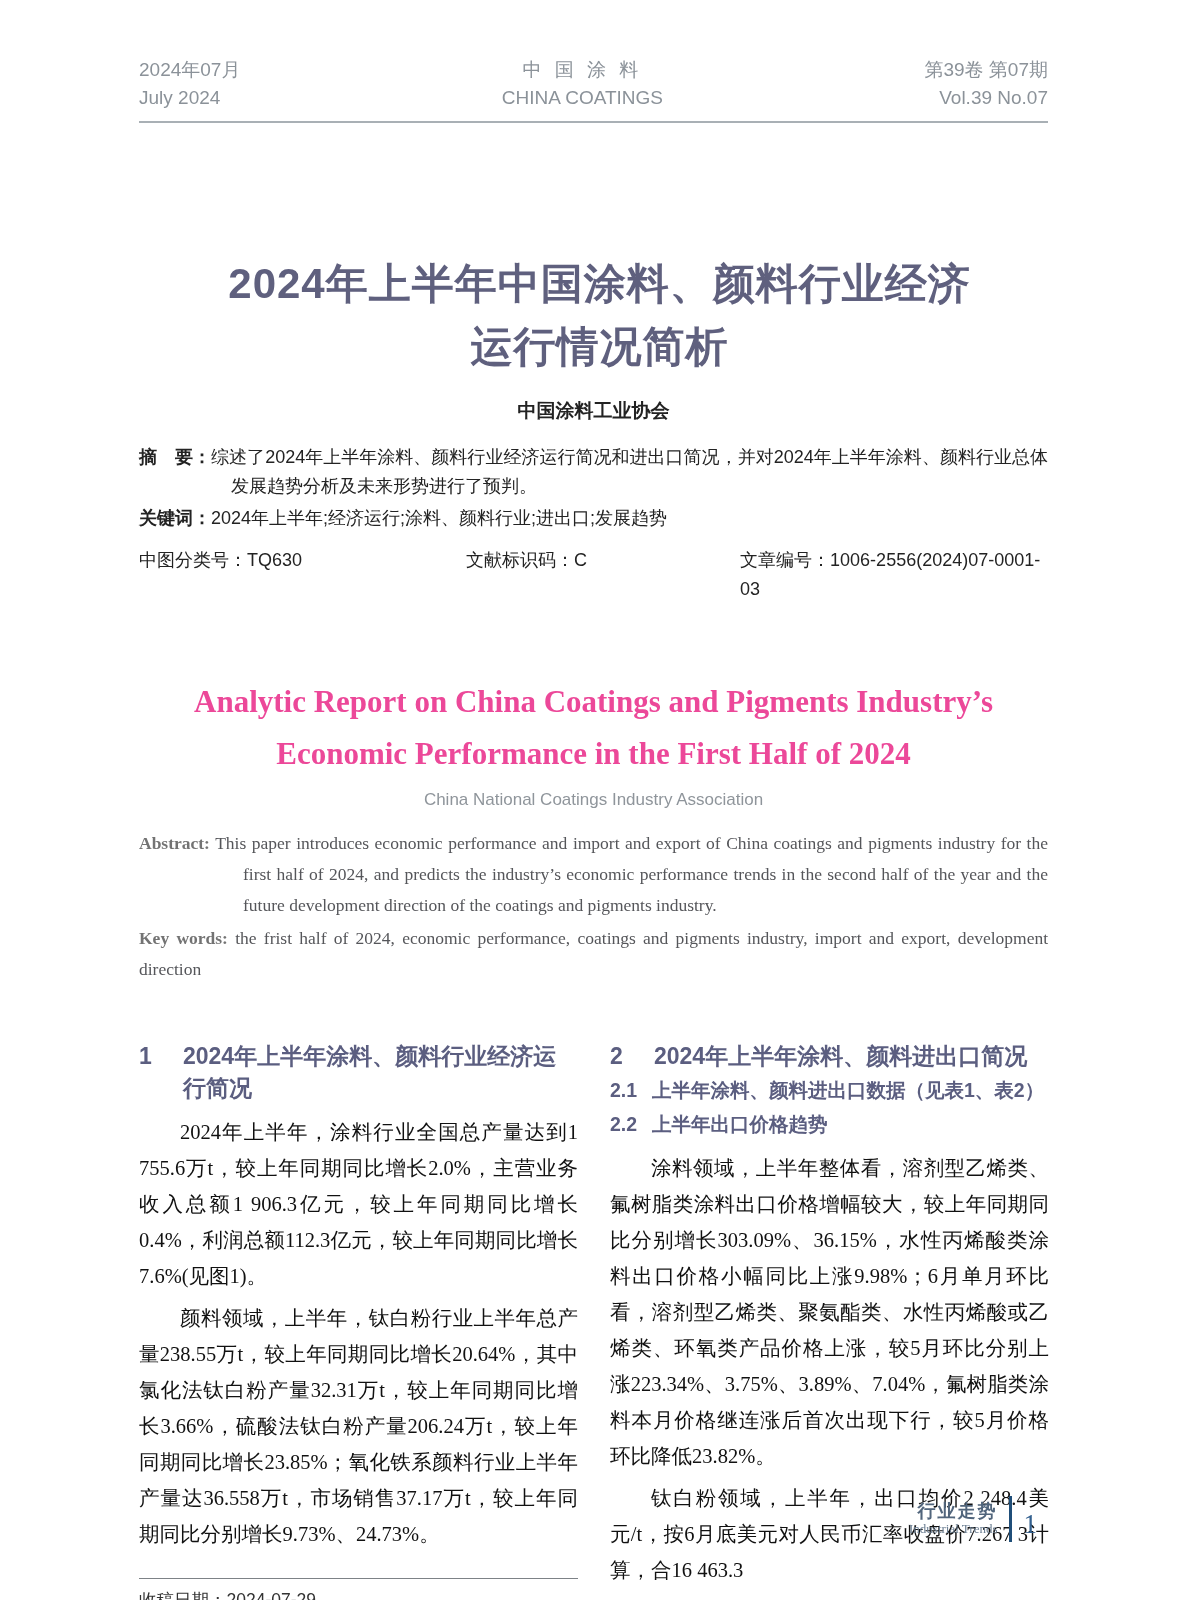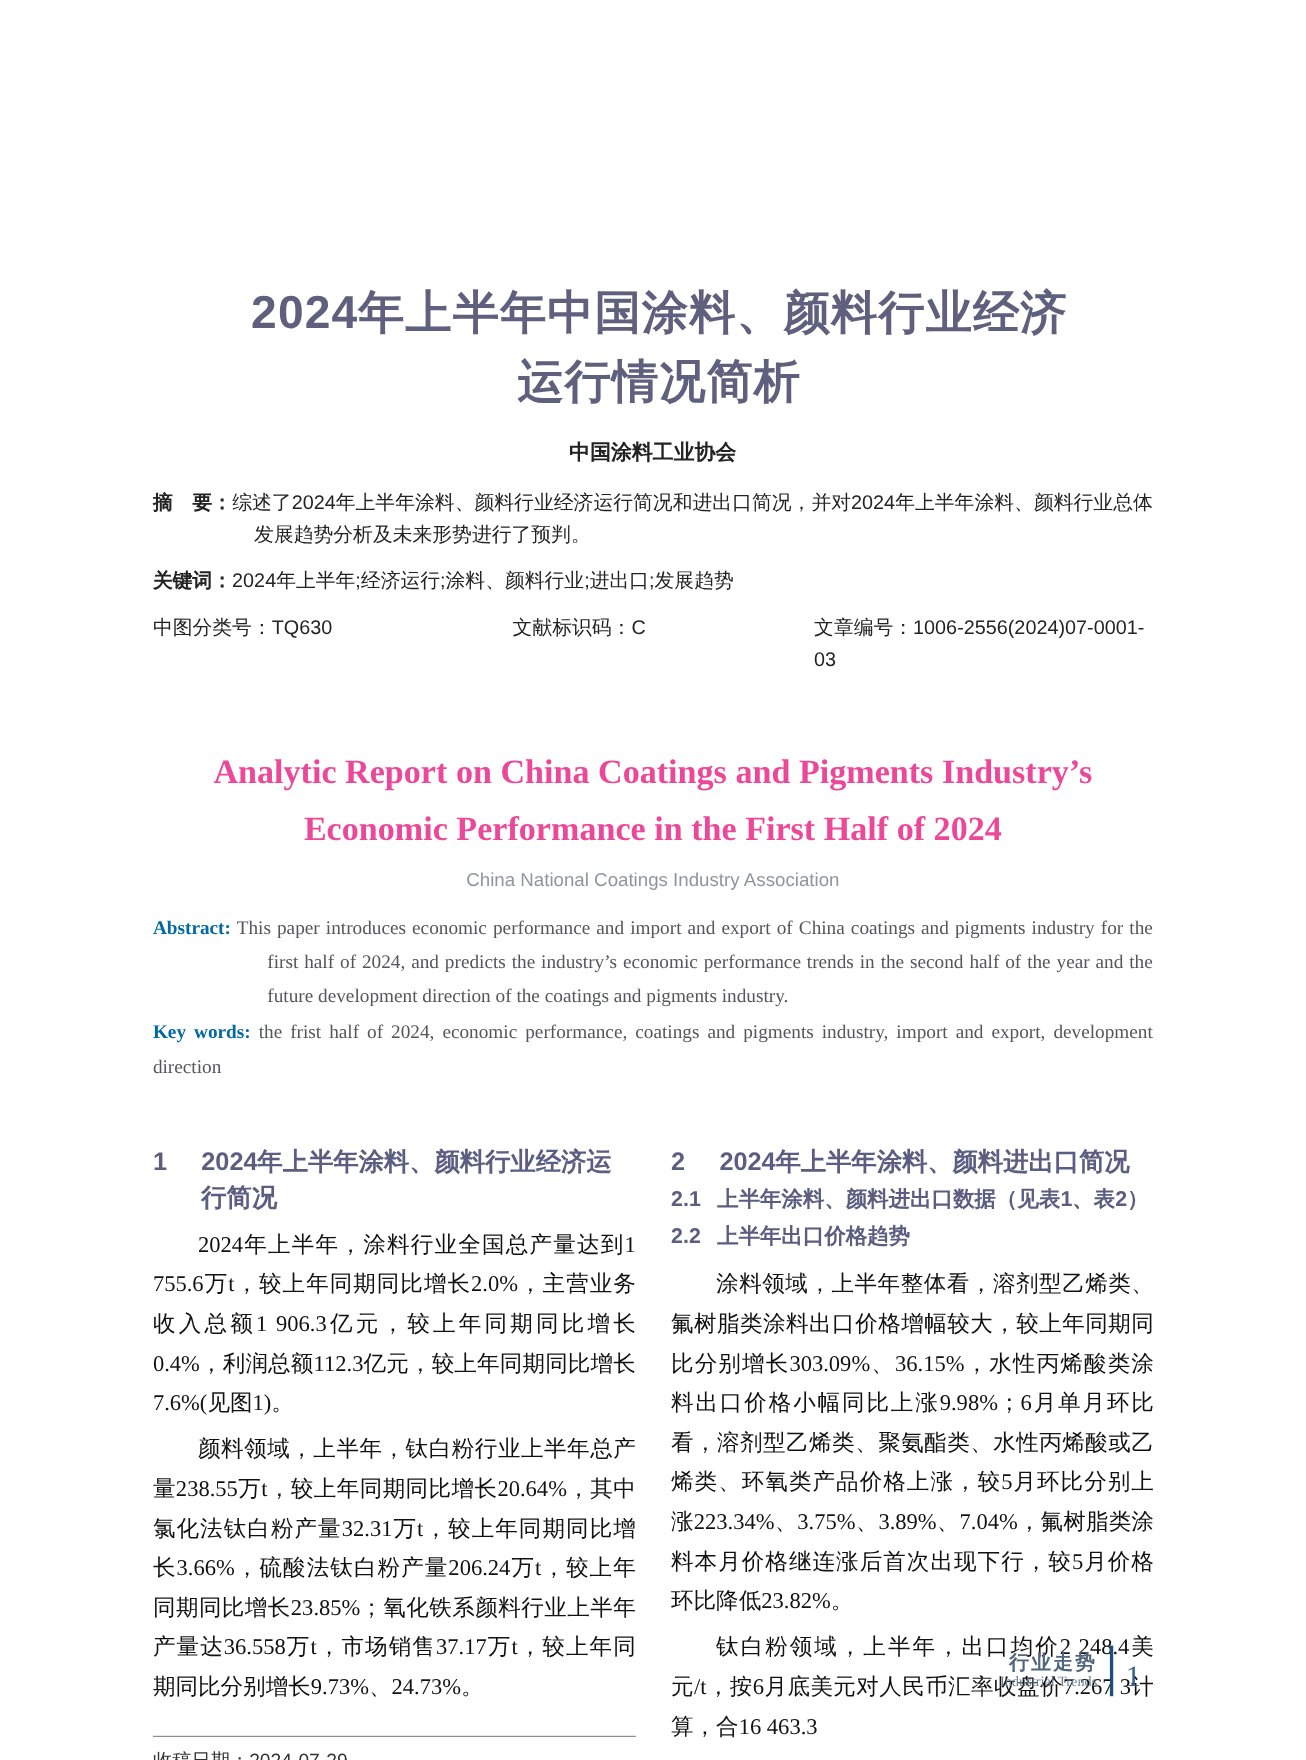--- a/index.html
+++ b/index.html
@@ -32,21 +32,21 @@
     font-size:19px; color:#222;
   }
   
   .meta-cn {
     position:absolute; left:139px; right:139px; top:443px;
     font-family:"Liberation Sans", sans-serif; font-size:18px;
     line-height:29px; color:#232323; font-weight:500;
   }
   .hang-cn { padding-left:92px; text-indent:-92px; text-align:justify; }
   .lbl { font-weight:bold; }
-  .kw-cn { margin-top:13px; }
+  .kw-cn { margin-top:3px; }
   .clc-row { margin-top:13px; display:flex; }
   .clc-row .c1 { width:340px; }
   .clc-row .c2 { width:285px; }
   .doi { margin-top:11px; font-family:"Liberation Serif", serif; font-size:17px; font-weight:normal; }
   
   .title-en {
     position:absolute; left:0; right:0; top:676px; text-align:center;
     font-family:"Liberation Serif", serif; font-weight:bold;
     font-size:31px; line-height:52px; color:#ec4899;
   }
@@ -54,21 +54,21 @@
     position:absolute; left:0; right:0; top:790px; text-align:center;
     font-family:"Liberation Sans", sans-serif; font-size:17px; color:#8f959b;
   }
   
   .meta-en {
     position:absolute; left:139px; right:139px; top:828px;
     font-family:"Liberation Serif", serif; font-size:17.5px;
     line-height:31px; color:#55565a; text-align:justify;
   }
   .hang-en { padding-left:104px; text-indent:-104px; }
-  .meta-en .lbl { color:#0369a1; }
+  .meta-en .lbl { color:#737373; }
   .kw-en { margin-top:2px; }
   
   .body-cols {
     position:absolute; left:139px; right:138px; top:1030px;
     display:flex; gap:32px;
   }
   .col { flex:1; min-width:0; }
   .h1 {
     display:flex; font-family:"Liberation Sans", sans-serif;
     font-weight:bold; font-size:23px; line-height:32px; color:#5b5e80;
@@ -109,20 +109,34 @@
   .ptag .pnum {
     font-family:"Liberation Serif", serif; font-size:27px; color:#33608f;
     margin-left:12px; padding-top:10px;
   }
 </style>
 </head>
 <body>
 
 <div class="page">
 
+  <div class="jheader">
+    <div class="left">
+      <div>2024年07月</div>
+      <div>July 2024</div>
+    </div>
+    <div class="center">
+      <div class="cn">中 国 涂 料</div>
+      <div>CHINA COATINGS</div>
+    </div>
+    <div class="right">
+      <div>第39卷 第07期</div>
+      <div>Vol.39 No.07</div>
+    </div>
+  </div>
 
   <div class="title-cn">
     <div>2024年上半年中国涂料、颜料行业经济</div>
     <div>运行情况简析</div>
   </div>
 
   <div class="author-cn">中国涂料工业协会</div>
 
   <div class="meta-cn">
     <div class="hang-cn">

